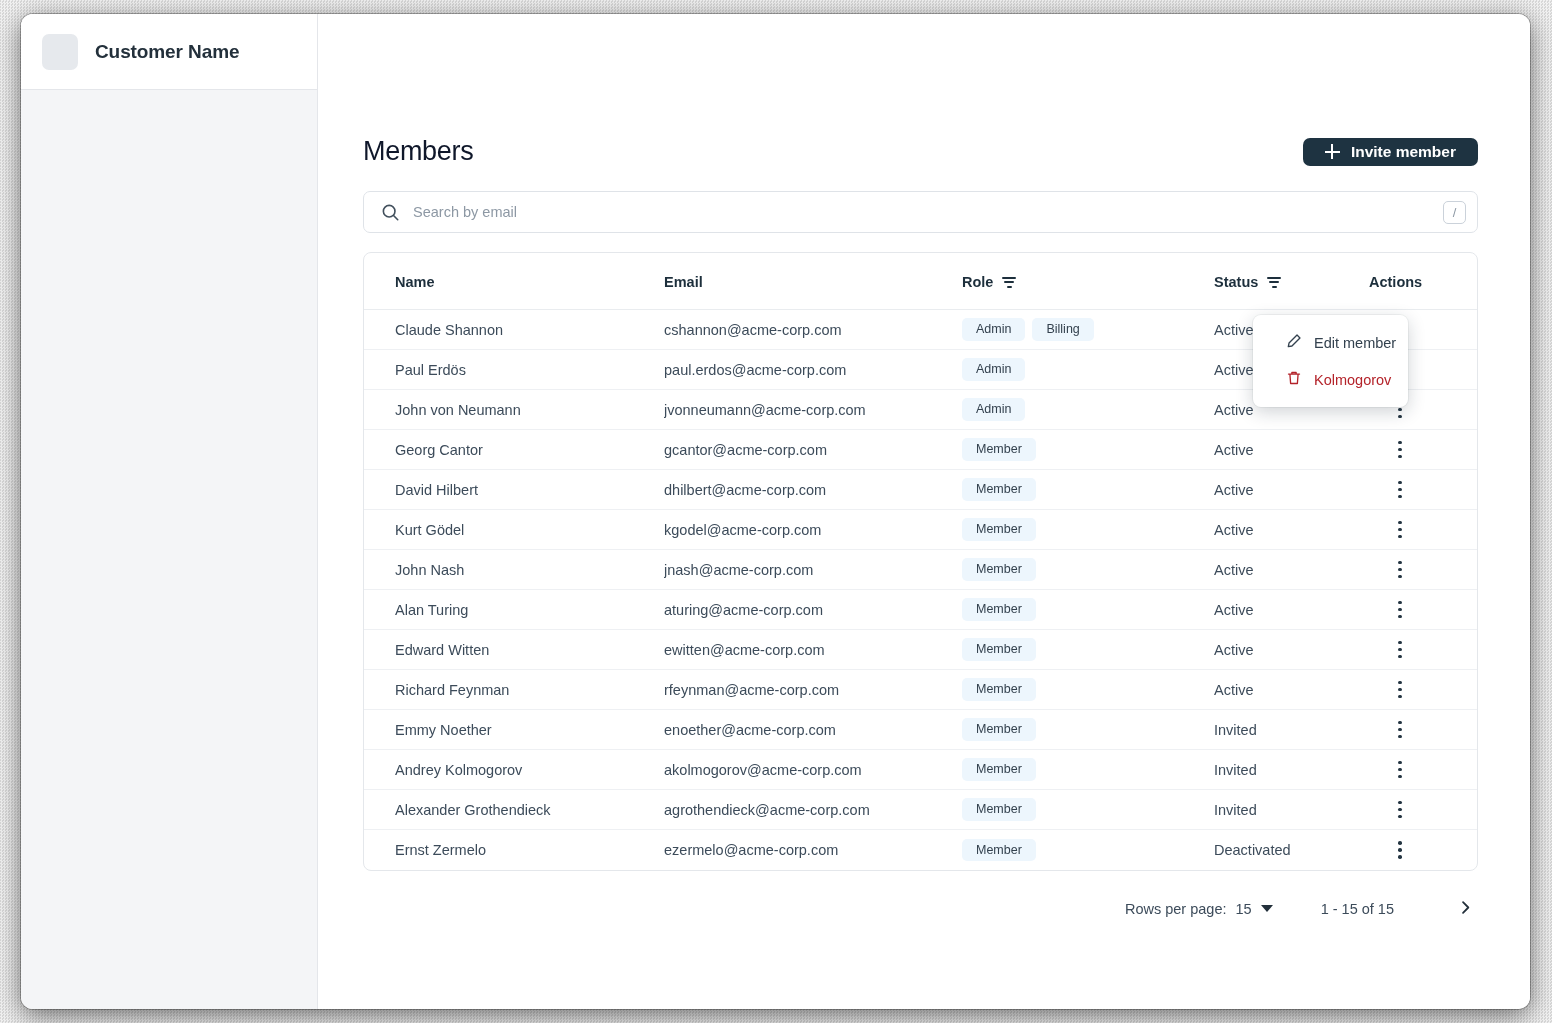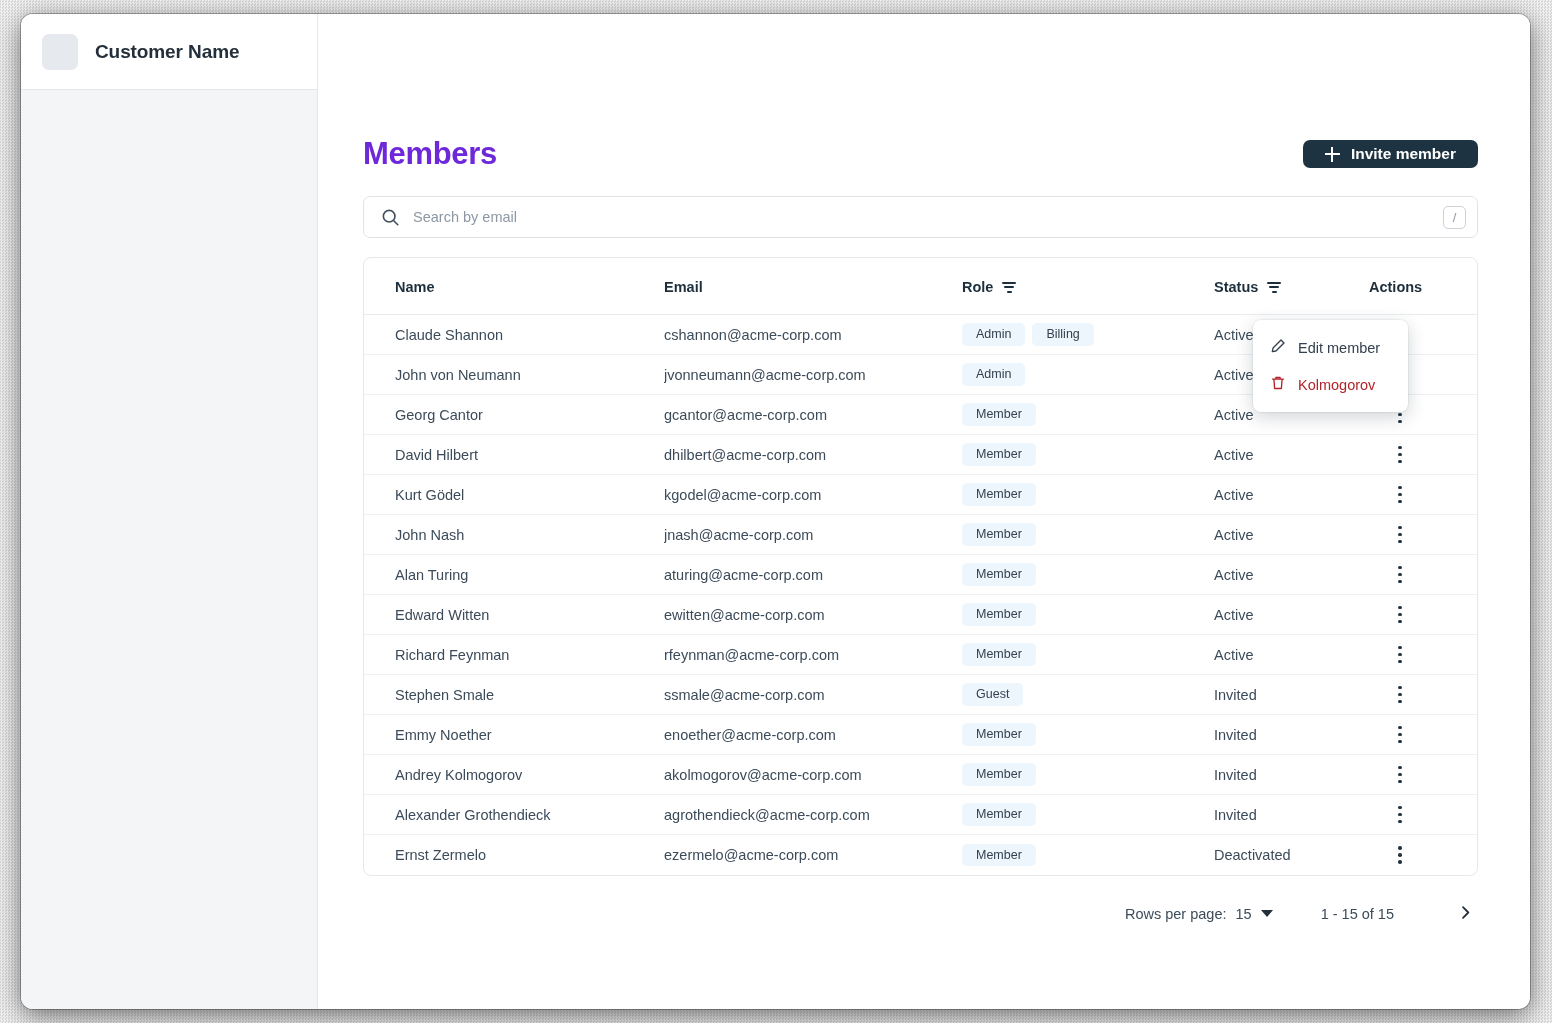--- a/index.html
+++ b/index.html
@@ -74,23 +74,23 @@
     padding: 0 72px 0 45px;
   }
 
   .page-head {
     display: flex;
     align-items: center;
     justify-content: space-between;
     padding-top: 122px;
   }
   .page-title {
-    font-size: 31px;
-    font-weight: bold;
-    color: #6d28d9;
+    font-size: 27px;
+    font-weight: normal;
+    color: #0f172a;
     letter-spacing: -0.3px;
   }
   .invite-btn {
     background: #1e3341;
     color: #ffffff;
     border: none;
     border-radius: 7px;
     height: 28px;
     padding: 0 22px;
     font-size: 15.5px;
@@ -234,21 +234,21 @@
 
   
   .action-menu {
     position: absolute;
     left: 889px;
     top: 62px;
     width: 155px;
     background: #ffffff;
     border-radius: 8px;
     box-shadow: 0 5px 18px rgba(22,35,48,0.20), 0 0 0 1px rgba(22,35,48,0.05);
-    padding: 9px 0;
+    padding: 9px 16px;
     z-index: 30;
   }
   .menu-item {
     display: flex;
     align-items: center;
     gap: 12px;
     padding: 9px 17px;
     font-size: 14.5px;
     color: #33414e;
     cursor: pointer;
@@ -379,20 +379,37 @@
               <td>Active</td>
               <td>
                 <button class="kebab-btn">
                   <span></span>
                   <span></span>
                   <span></span>
                 </button>
               </td>
             </tr>
             <tr>
+              <td class="t-name">Paul Erdös</td>
+              <td>paul.erdos@acme-corp.com</td>
+              <td>
+                <div class="roles-cell">
+                  <span class="badge">Admin</span>
+                </div>
+              </td>
+              <td>Active</td>
+              <td>
+                <button class="kebab-btn">
+                  <span></span>
+                  <span></span>
+                  <span></span>
+                </button>
+              </td>
+            </tr>
+            <tr>
               <td class="t-name">John von Neumann</td>
               <td>jvonneumann@acme-corp.com</td>
               <td>
                 <div class="roles-cell">
                   <span class="badge">Admin</span>
                 </div>
               </td>
               <td>Active</td>
               <td>
                 <button class="kebab-btn">
@@ -506,37 +523,20 @@
             </tr>
             <tr>
               <td class="t-name">Richard Feynman</td>
               <td>rfeynman@acme-corp.com</td>
               <td>
                 <div class="roles-cell">
                   <span class="badge">Member</span>
                 </div>
               </td>
               <td>Active</td>
-              <td>
-                <button class="kebab-btn">
-                  <span></span>
-                  <span></span>
-                  <span></span>
-                </button>
-              </td>
-            </tr>
-            <tr>
-              <td class="t-name">Stephen Smale</td>
-              <td>ssmale@acme-corp.com</td>
-              <td>
-                <div class="roles-cell">
-                  <span class="badge">Guest</span>
-                </div>
-              </td>
-              <td>Invited</td>
               <td>
                 <button class="kebab-btn">
                   <span></span>
                   <span></span>
                   <span></span>
                 </button>
               </td>
             </tr>
             <tr>
               <td class="t-name">Emmy Noether</td>

